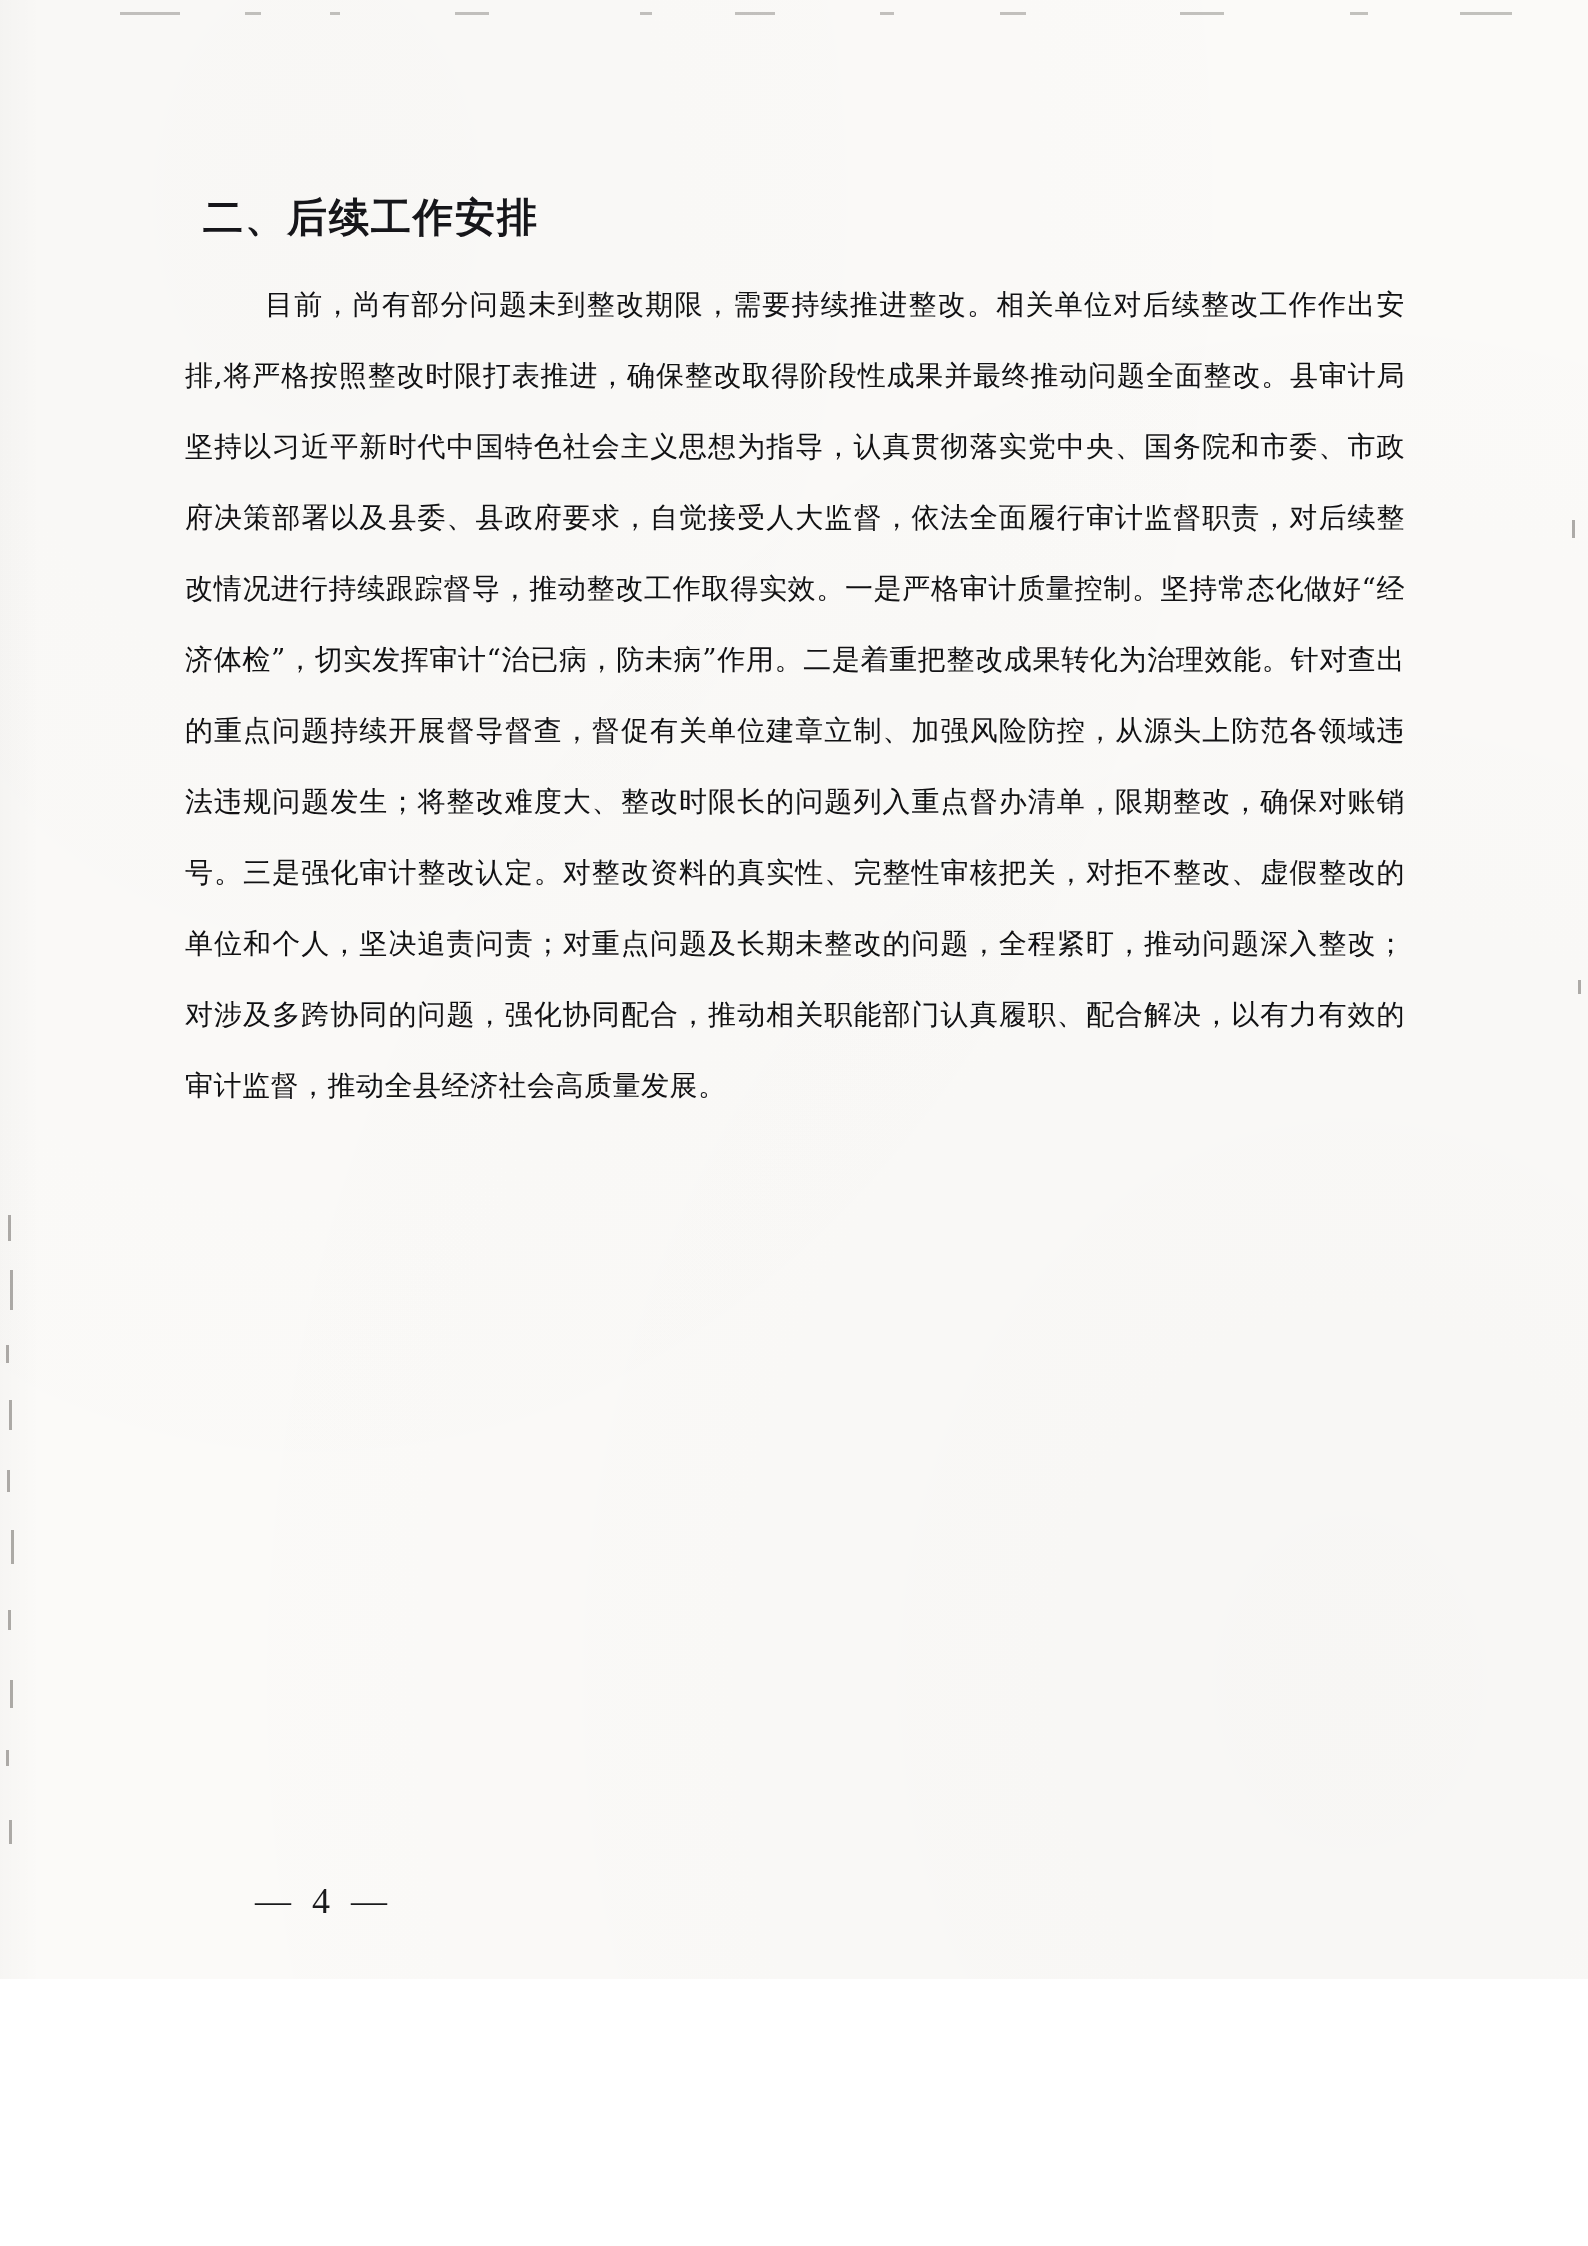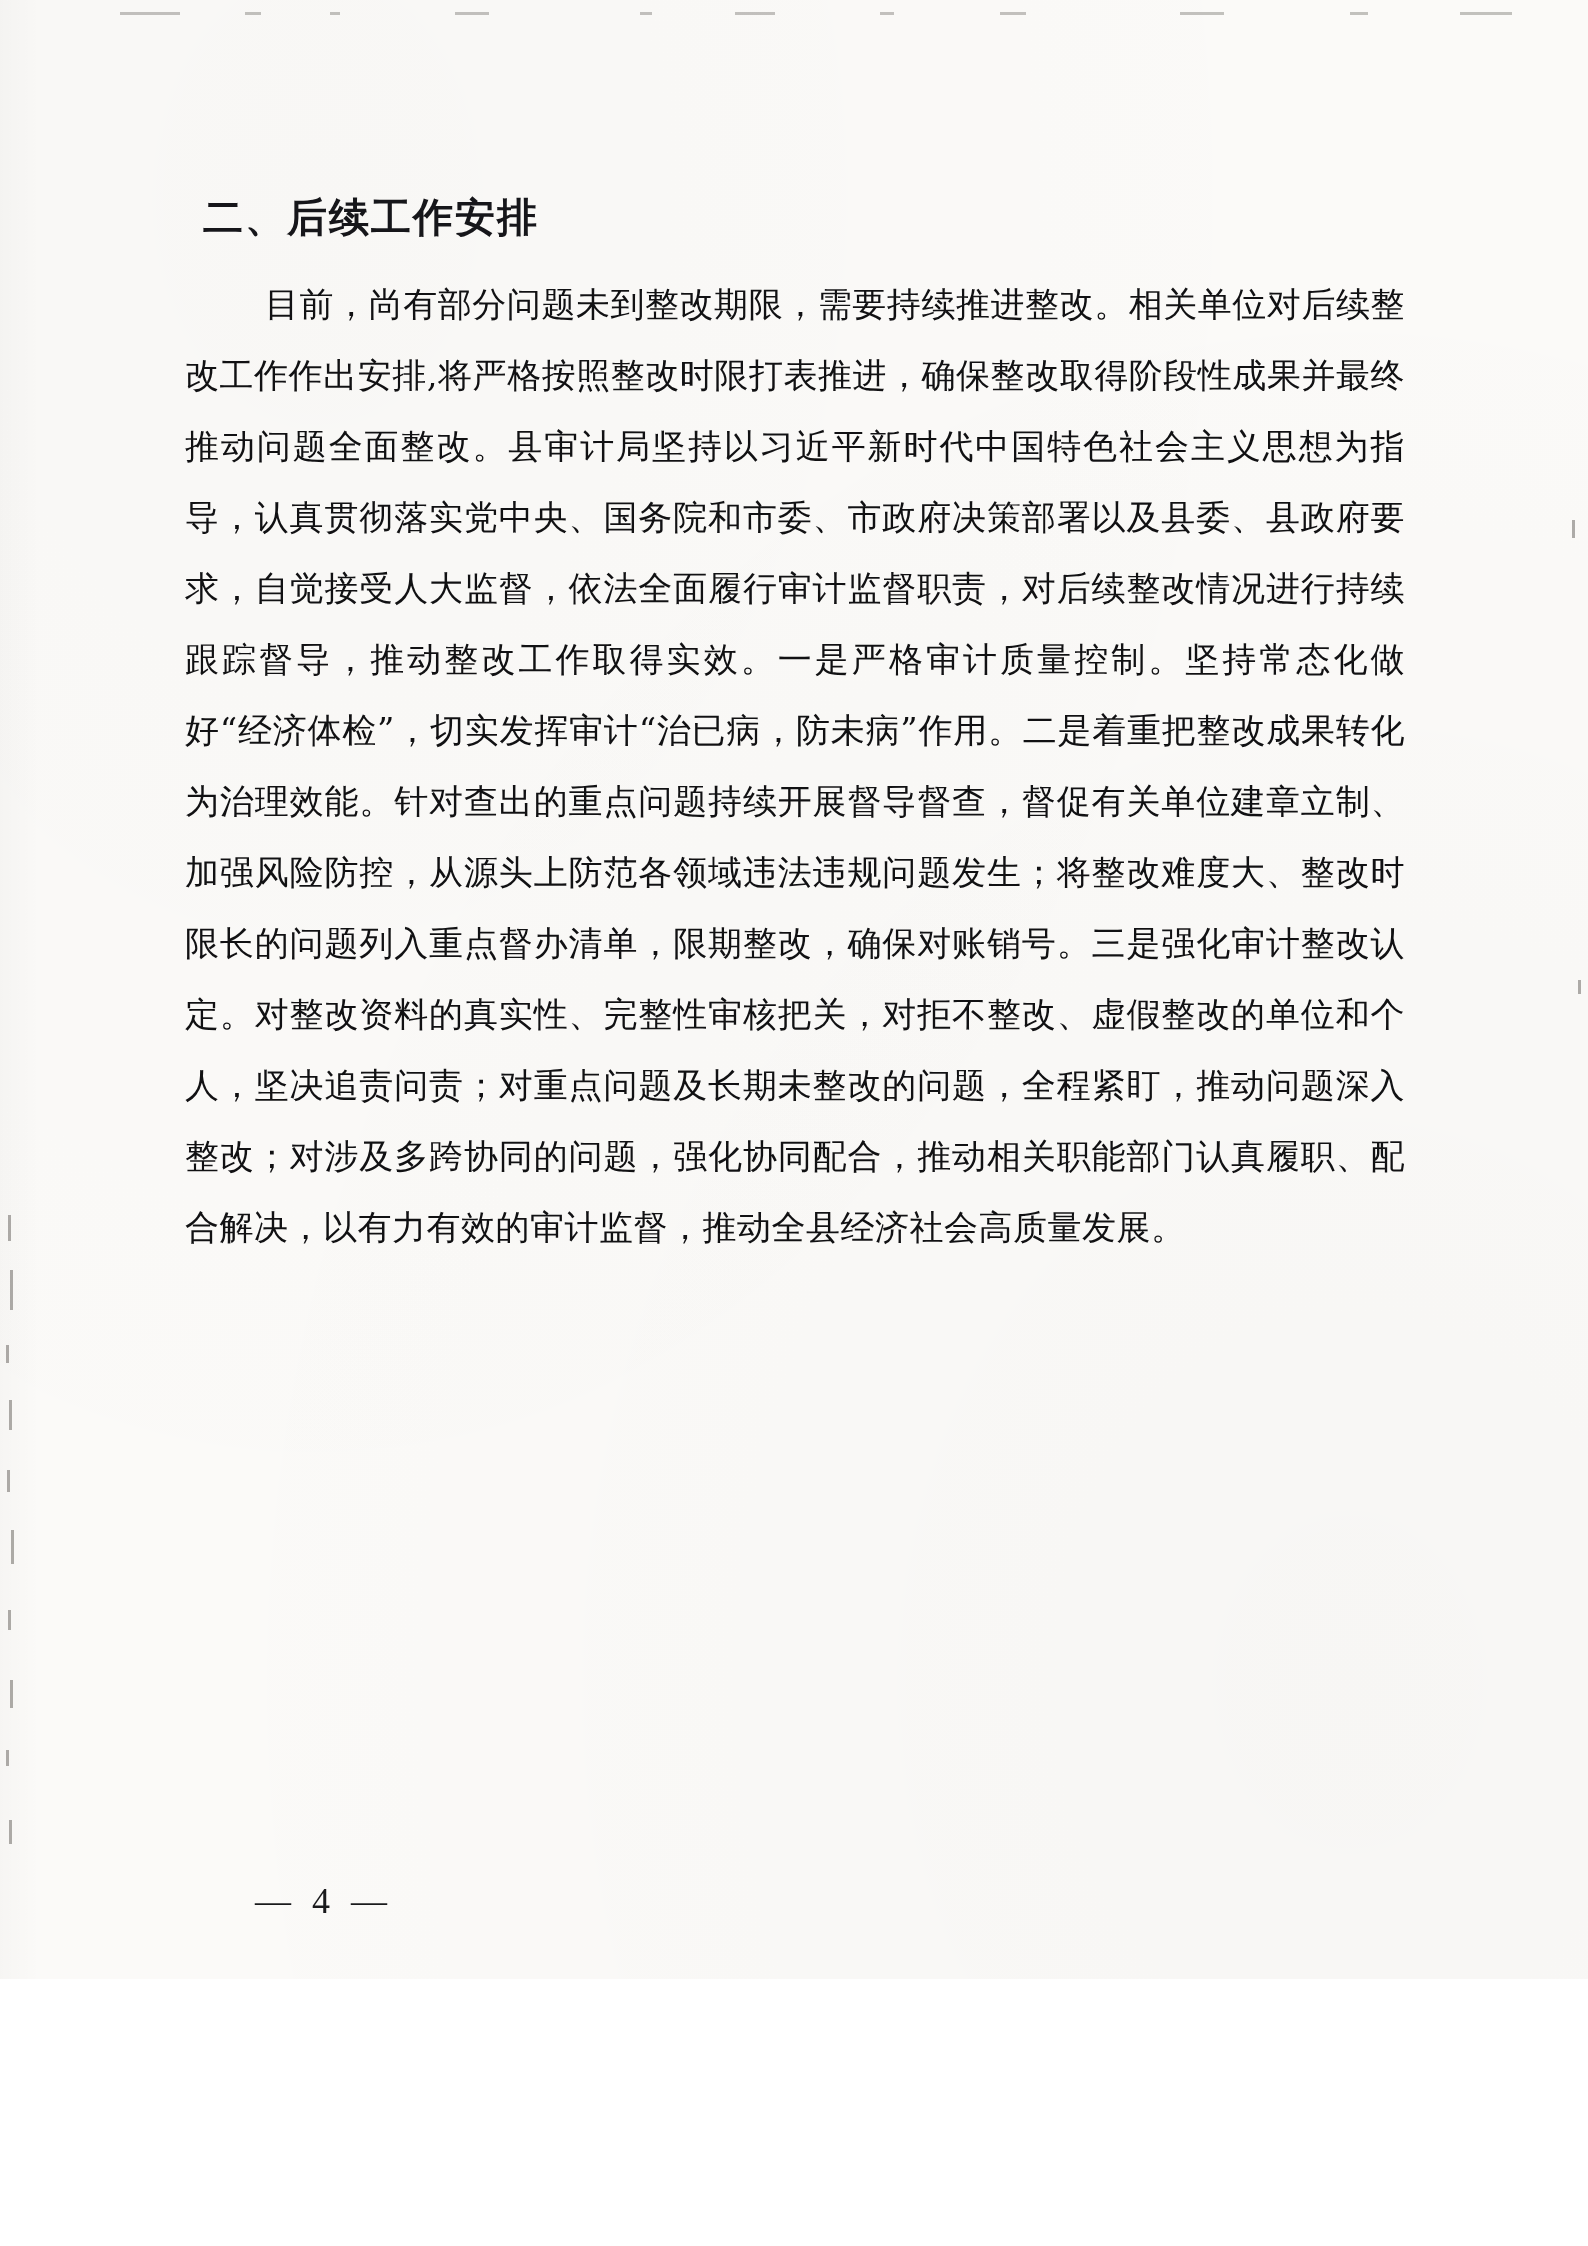--- a/index.html
+++ b/index.html
@@ -41,21 +41,21 @@
   .section-heading {
     font-family: "DejaVu Sans", "Liberation Sans", sans-serif;
     font-weight: bold;
     font-size: 40px;
     letter-spacing: 2px;
     color: #16161a;
     margin: 0 0 24px 0;
     padding-left: 18px;
   }
   .body-text {
-    font-size: 34px;
+    font-size: 28px;
     line-height: 71px;
     color: #111113;
     text-align: justify;
     text-justify: inter-character;
     text-indent: 80px;
     margin: 0;
     letter-spacing: 0.5px;
     font-family: "DejaVu Serif", "Liberation Serif", serif;
   }
   .page-number {

